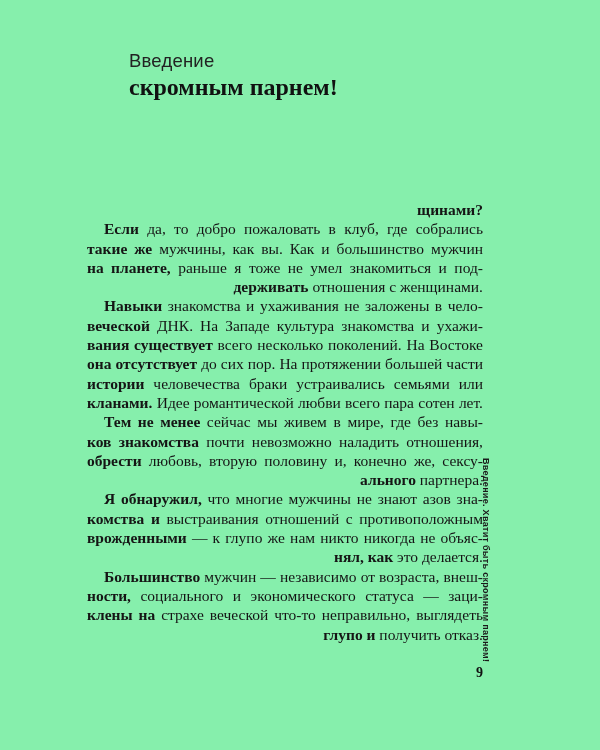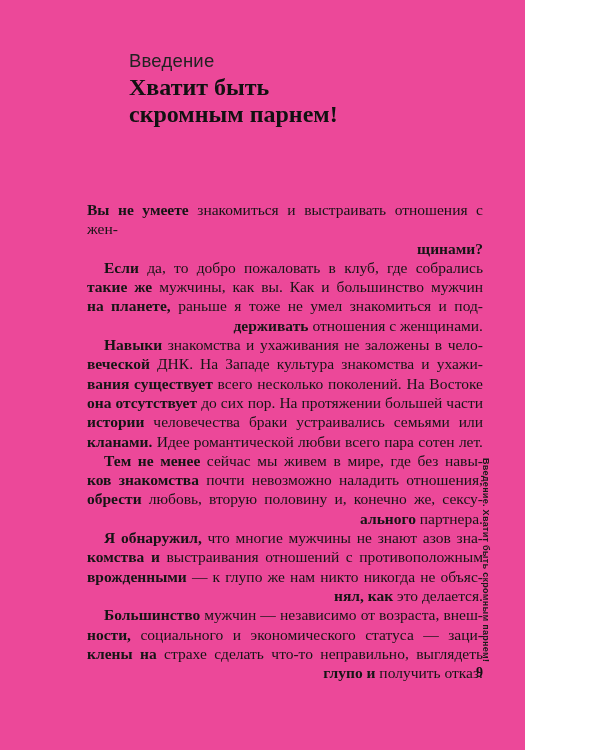--- a/index.html
+++ b/index.html
@@ -1,24 +1,23 @@
 <!DOCTYPE html>
 <html><head>
 <meta charset="utf-8">
 <style>
   html, body { margin: 0; padding: 0; background: #ffffff; }
   .page {
     position: relative;
-    width: 488px;
+    width: 600px;
     height: 750px;
-    background: #ec4899;
+    background: #86efac;
     overflow: hidden;
     font-family: "Liberation Serif", serif;
     color: #151515;
-    padding-left: 37px;
   }
   .kicker {
     position: absolute;
     left: 129px;
     top: 50px;
     font-family: "Liberation Sans", sans-serif;
     font-size: 18.5px;
     font-weight: 400;
     color: #222222;
     letter-spacing: 0.2px;
@@ -77,26 +76,24 @@
   }
 </style>
 </head>
 <body>
 
 <div class="page">
 
   <div class="kicker">Введение</div>
 
   <div class="heading">
-    <div>Хватит быть</div>
     <div>скромным парнем!</div>
   </div>
 
   <div class="body-text" id="body-text">
-      <div class="body-line just"><span class="lead">Вы не умеете</span><span> знакомиться и выстраивать отношения с жен-</span></div>
       <div class="body-line"><span class="lead">щинами?</span><span></span></div>
       <div class="body-line just ind"><span class="lead">Если</span><span> да, то добро пожаловать в клуб, где собрались</span></div>
       <div class="body-line just"><span class="lead">такие же</span><span> мужчины, как вы. Как и большинство мужчин</span></div>
       <div class="body-line just"><span class="lead">на планете,</span><span> раньше я тоже не умел знакомиться и под-</span></div>
       <div class="body-line"><span class="lead">держивать</span><span> отношения с женщинами.</span></div>
       <div class="body-line just ind"><span class="lead">Навыки</span><span> знакомства и ухаживания не заложены в чело-</span></div>
       <div class="body-line just"><span class="lead">веческой</span><span> ДНК. На Западе культура знакомства и ухажи-</span></div>
       <div class="body-line just"><span class="lead">вания существует</span><span> всего несколько поколений. На Востоке</span></div>
       <div class="body-line just"><span class="lead">она отсутствует</span><span> до сих пор. На протяжении большей части</span></div>
       <div class="body-line just"><span class="lead">истории</span><span> человечества браки устраивались семьями или</span></div>
@@ -104,21 +101,21 @@
       <div class="body-line just ind"><span class="lead">Тем не менее</span><span> сейчас мы живем в мире, где без навы-</span></div>
       <div class="body-line just"><span class="lead">ков знакомства</span><span> почти невозможно наладить отношения,</span></div>
       <div class="body-line just"><span class="lead">обрести</span><span> любовь, вторую половину и, конечно же, сексу-</span></div>
       <div class="body-line"><span class="lead">ального</span><span> партнера.</span></div>
       <div class="body-line just ind"><span class="lead">Я обнаружил,</span><span> что многие мужчины не знают азов зна-</span></div>
       <div class="body-line just"><span class="lead">комства и</span><span> выстраивания отношений с противоположным</span></div>
       <div class="body-line just"><span class="lead">врожденными</span><span> — к глупо же нам никто никогда не объяс-</span></div>
       <div class="body-line"><span class="lead">нял, как</span><span> это делается.</span></div>
       <div class="body-line just ind"><span class="lead">Большинство</span><span> мужчин — независимо от возраста, внеш-</span></div>
       <div class="body-line just"><span class="lead">ности,</span><span> социального и экономического статуса — заци-</span></div>
-      <div class="body-line just"><span class="lead">клены на</span><span> страхе сделать что-то неправильно, выглядеть</span></div>
+      <div class="body-line just"><span class="lead">клены на</span><span> страхе веческой что-то неправильно, выглядеть</span></div>
       <div class="body-line"><span class="lead">глупо и</span><span> получить отказ.</span></div>
     </div>
 
   <div class="sidebar-title">Введение.  Хватит быть скромным парнем!</div>
 
   <div class="folio">9</div>
 
 </div>
 
 </body></html>

